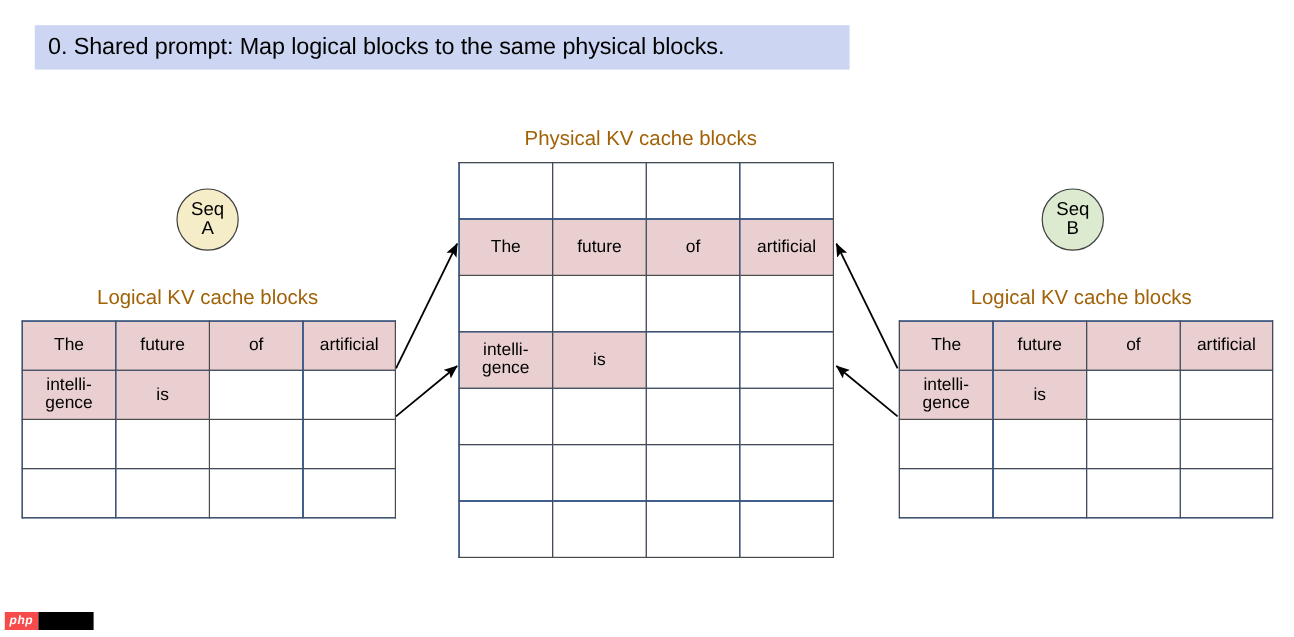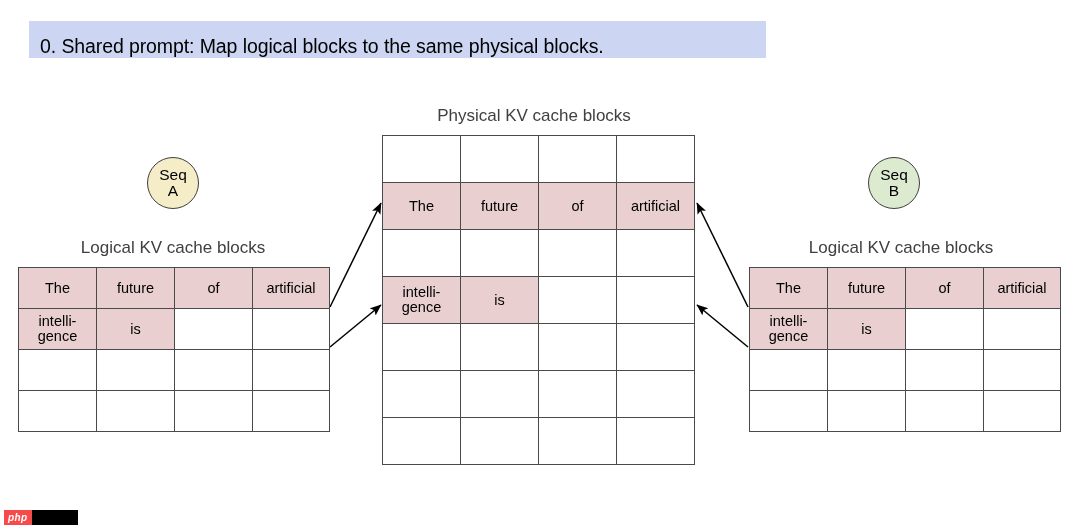--- a/index.html
+++ b/index.html
@@ -14,39 +14,39 @@
     overflow: hidden;
     font-family: "Liberation Sans", sans-serif;
     color: #000000;
   }
 
   
   #banner {
     position: absolute;
     left: 29px;
     top: 21px;
-    width: 737px;
+    width: 679px;
     height: 37px;
     background: #ccd6f2;
     display: flex;
-    align-items: flex-end;
+    align-items: center;
   }
   #banner-text {
     font-size: 19.5px;
     color: #000;
     padding-left: 11px;
     letter-spacing: -0.1px;
     white-space: nowrap;
   }
 
   
   .caption {
     position: absolute;
     font-size: 17px;
-    color: #404040;
+    color: #a16207;
     white-space: nowrap;
     text-align: center;
   }
 
   
   .seq-circle {
     position: absolute;
     width: 52px;
     height: 52px;
     border-radius: 50%;

